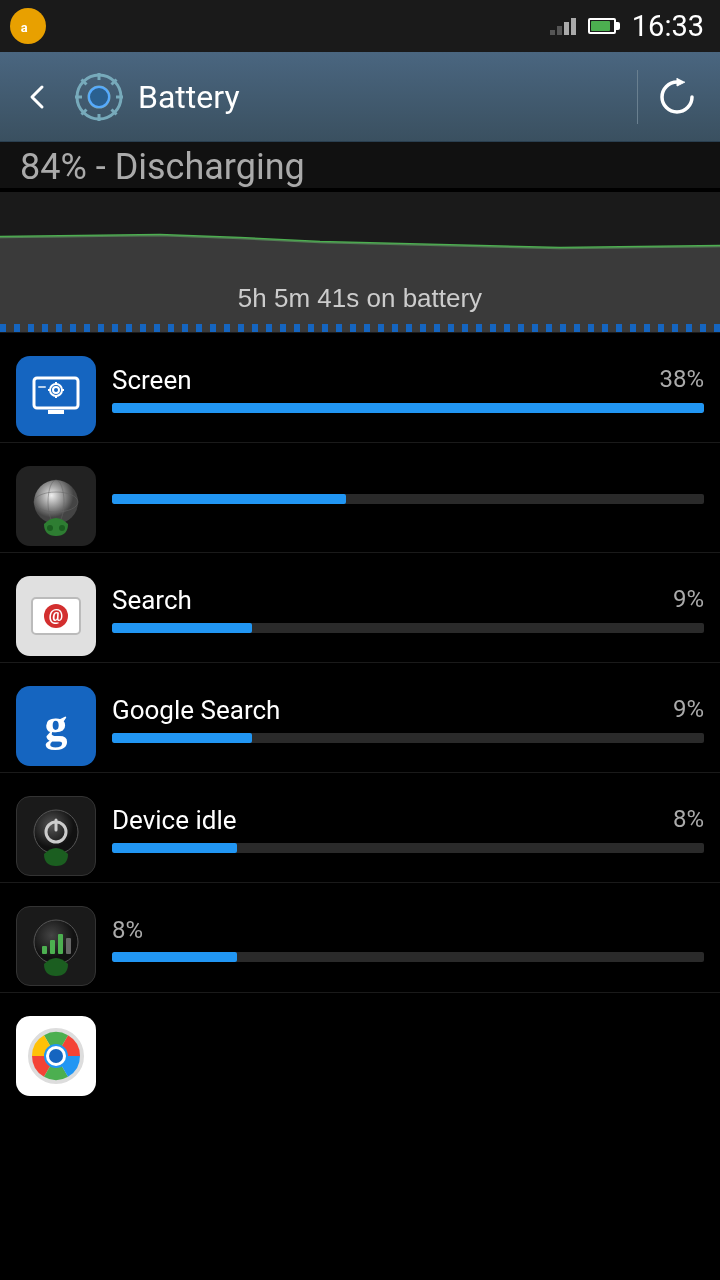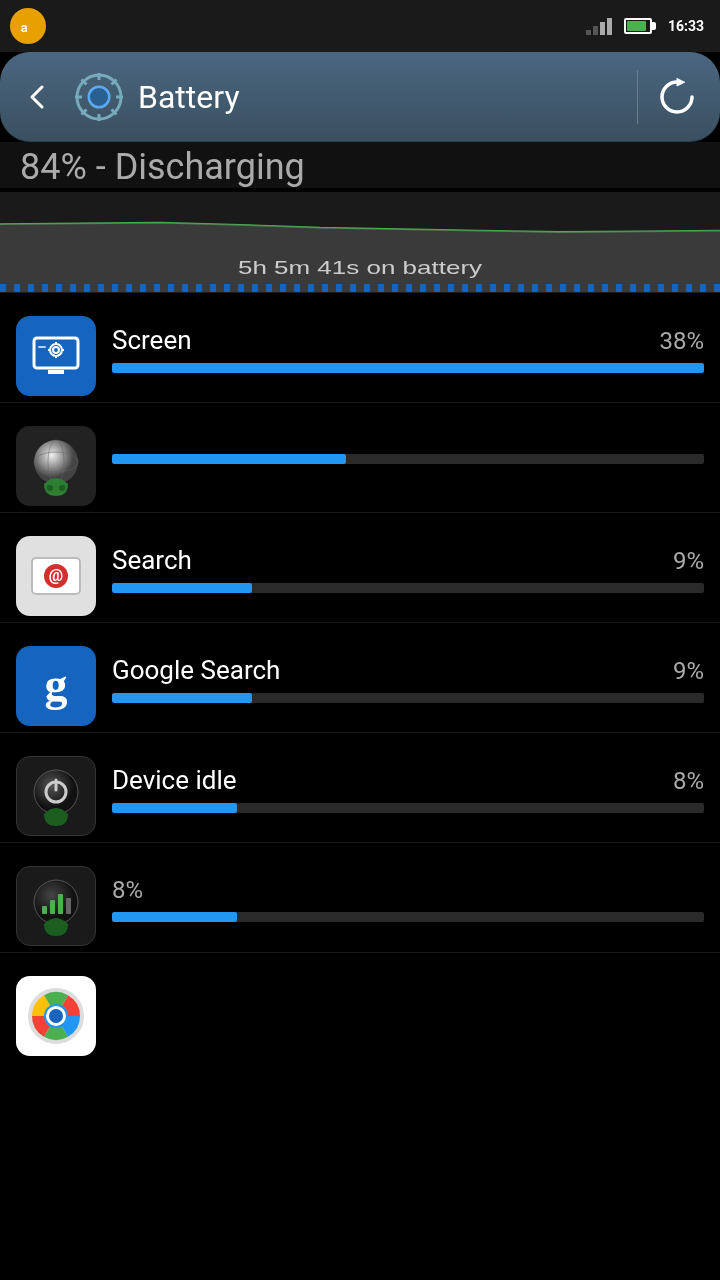--- a/index.html
+++ b/index.html
@@ -60,36 +60,35 @@
     .battery-fill {
       position: absolute;
       left: 1px;
       top: 1px;
       bottom: 1px;
       background: #4caf50;
       border-radius: 1px;
     }
     .time-text {
       color: #fff;
-      font-size: 14px;
-      font-weight: bold;
+      font-size: 29px;
+      font-weight: normal;
       margin-left: 6px;
       text-align: center;
     }
 
     
     #action-bar {
       width: 720px;
       height: 90px;
       background: linear-gradient(180deg, #4a6680 0%, #3a5060 100%);
       display: flex;
       align-items: center;
       padding: 0 16px;
       border-bottom: 1px solid #2a3f50;
-      border-radius: 30px;
     }
     .back-btn {
       width: 44px;
       height: 44px;
       display: flex;
       align-items: center;
       justify-content: center;
       cursor: pointer;
     }
     .gear-icon-wrap {
@@ -128,21 +127,21 @@
     }
     .battery-percent-text {
       font-size: 36px;
       color: #aaa;
       margin-bottom: 4px;
     }
 
     
     #chart-area {
       width: 720px;
-      height: 100px;
+      height: 140px;
       background: #1a1a1a;
       position: relative;
       overflow: hidden;
     }
     .chart-canvas {
       width: 100%;
       height: 100%;
     }
     
     .blue-dots-row {
@@ -174,21 +173,21 @@
       align-items: center;
       justify-content: center;
       overflow: hidden;
     }
     .item-info {
       flex: 1;
     }
     .item-row {
       display: flex;
       justify-content: space-between;
-      align-items: flex-end;
+      align-items: flex-start;
       margin-bottom: 8px;
     }
     .item-name {
       font-size: 26px;
       color: #fff;
     }
     .item-percent {
       font-size: 24px;
       color: #aaa;
     }

